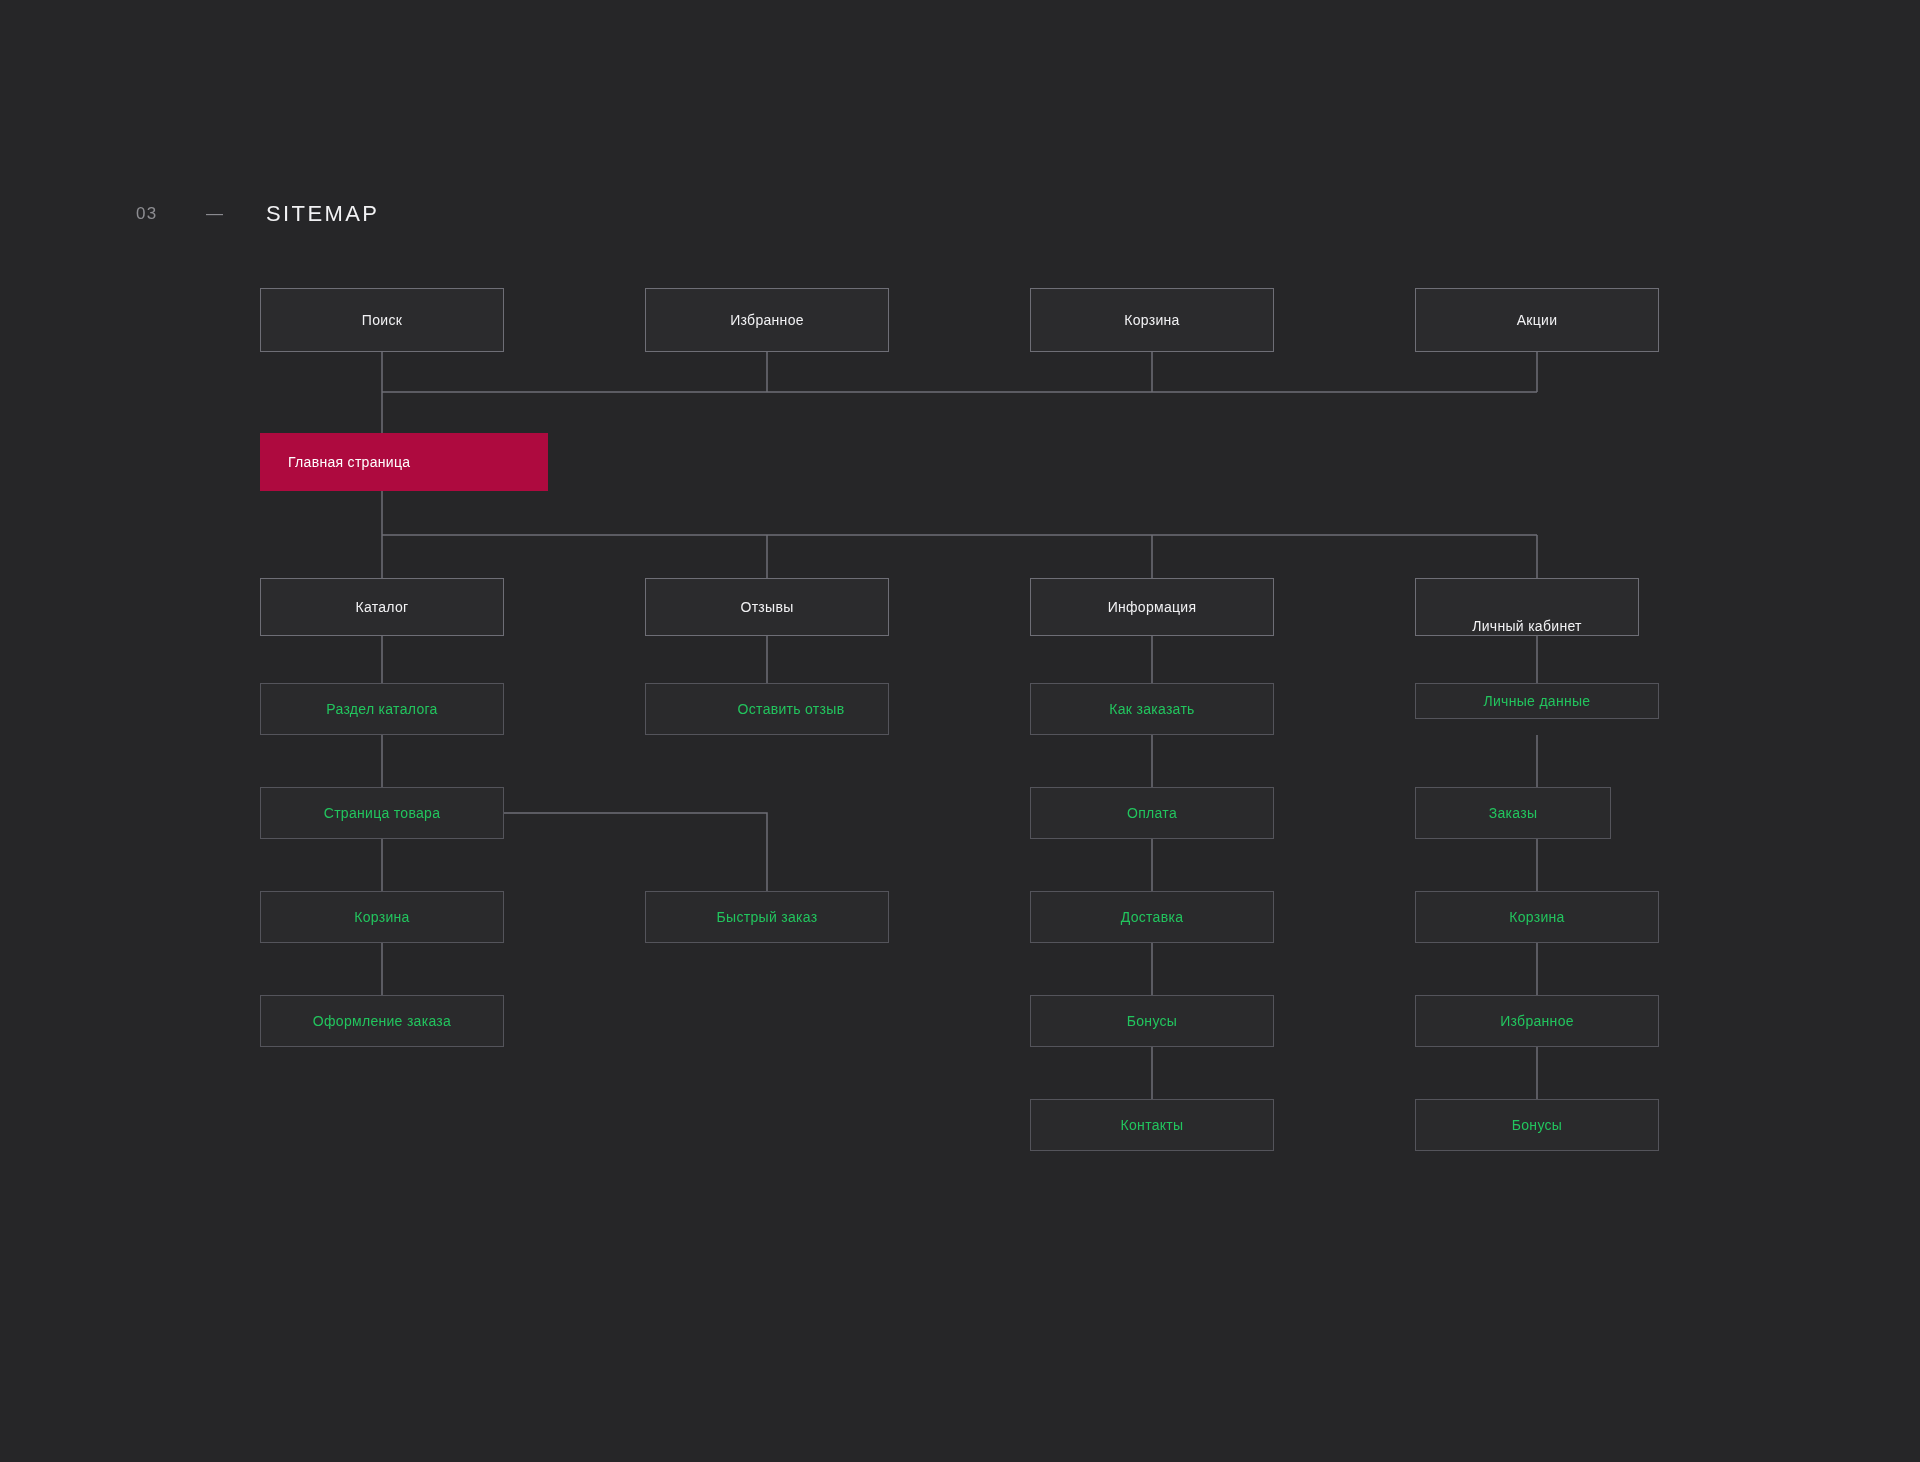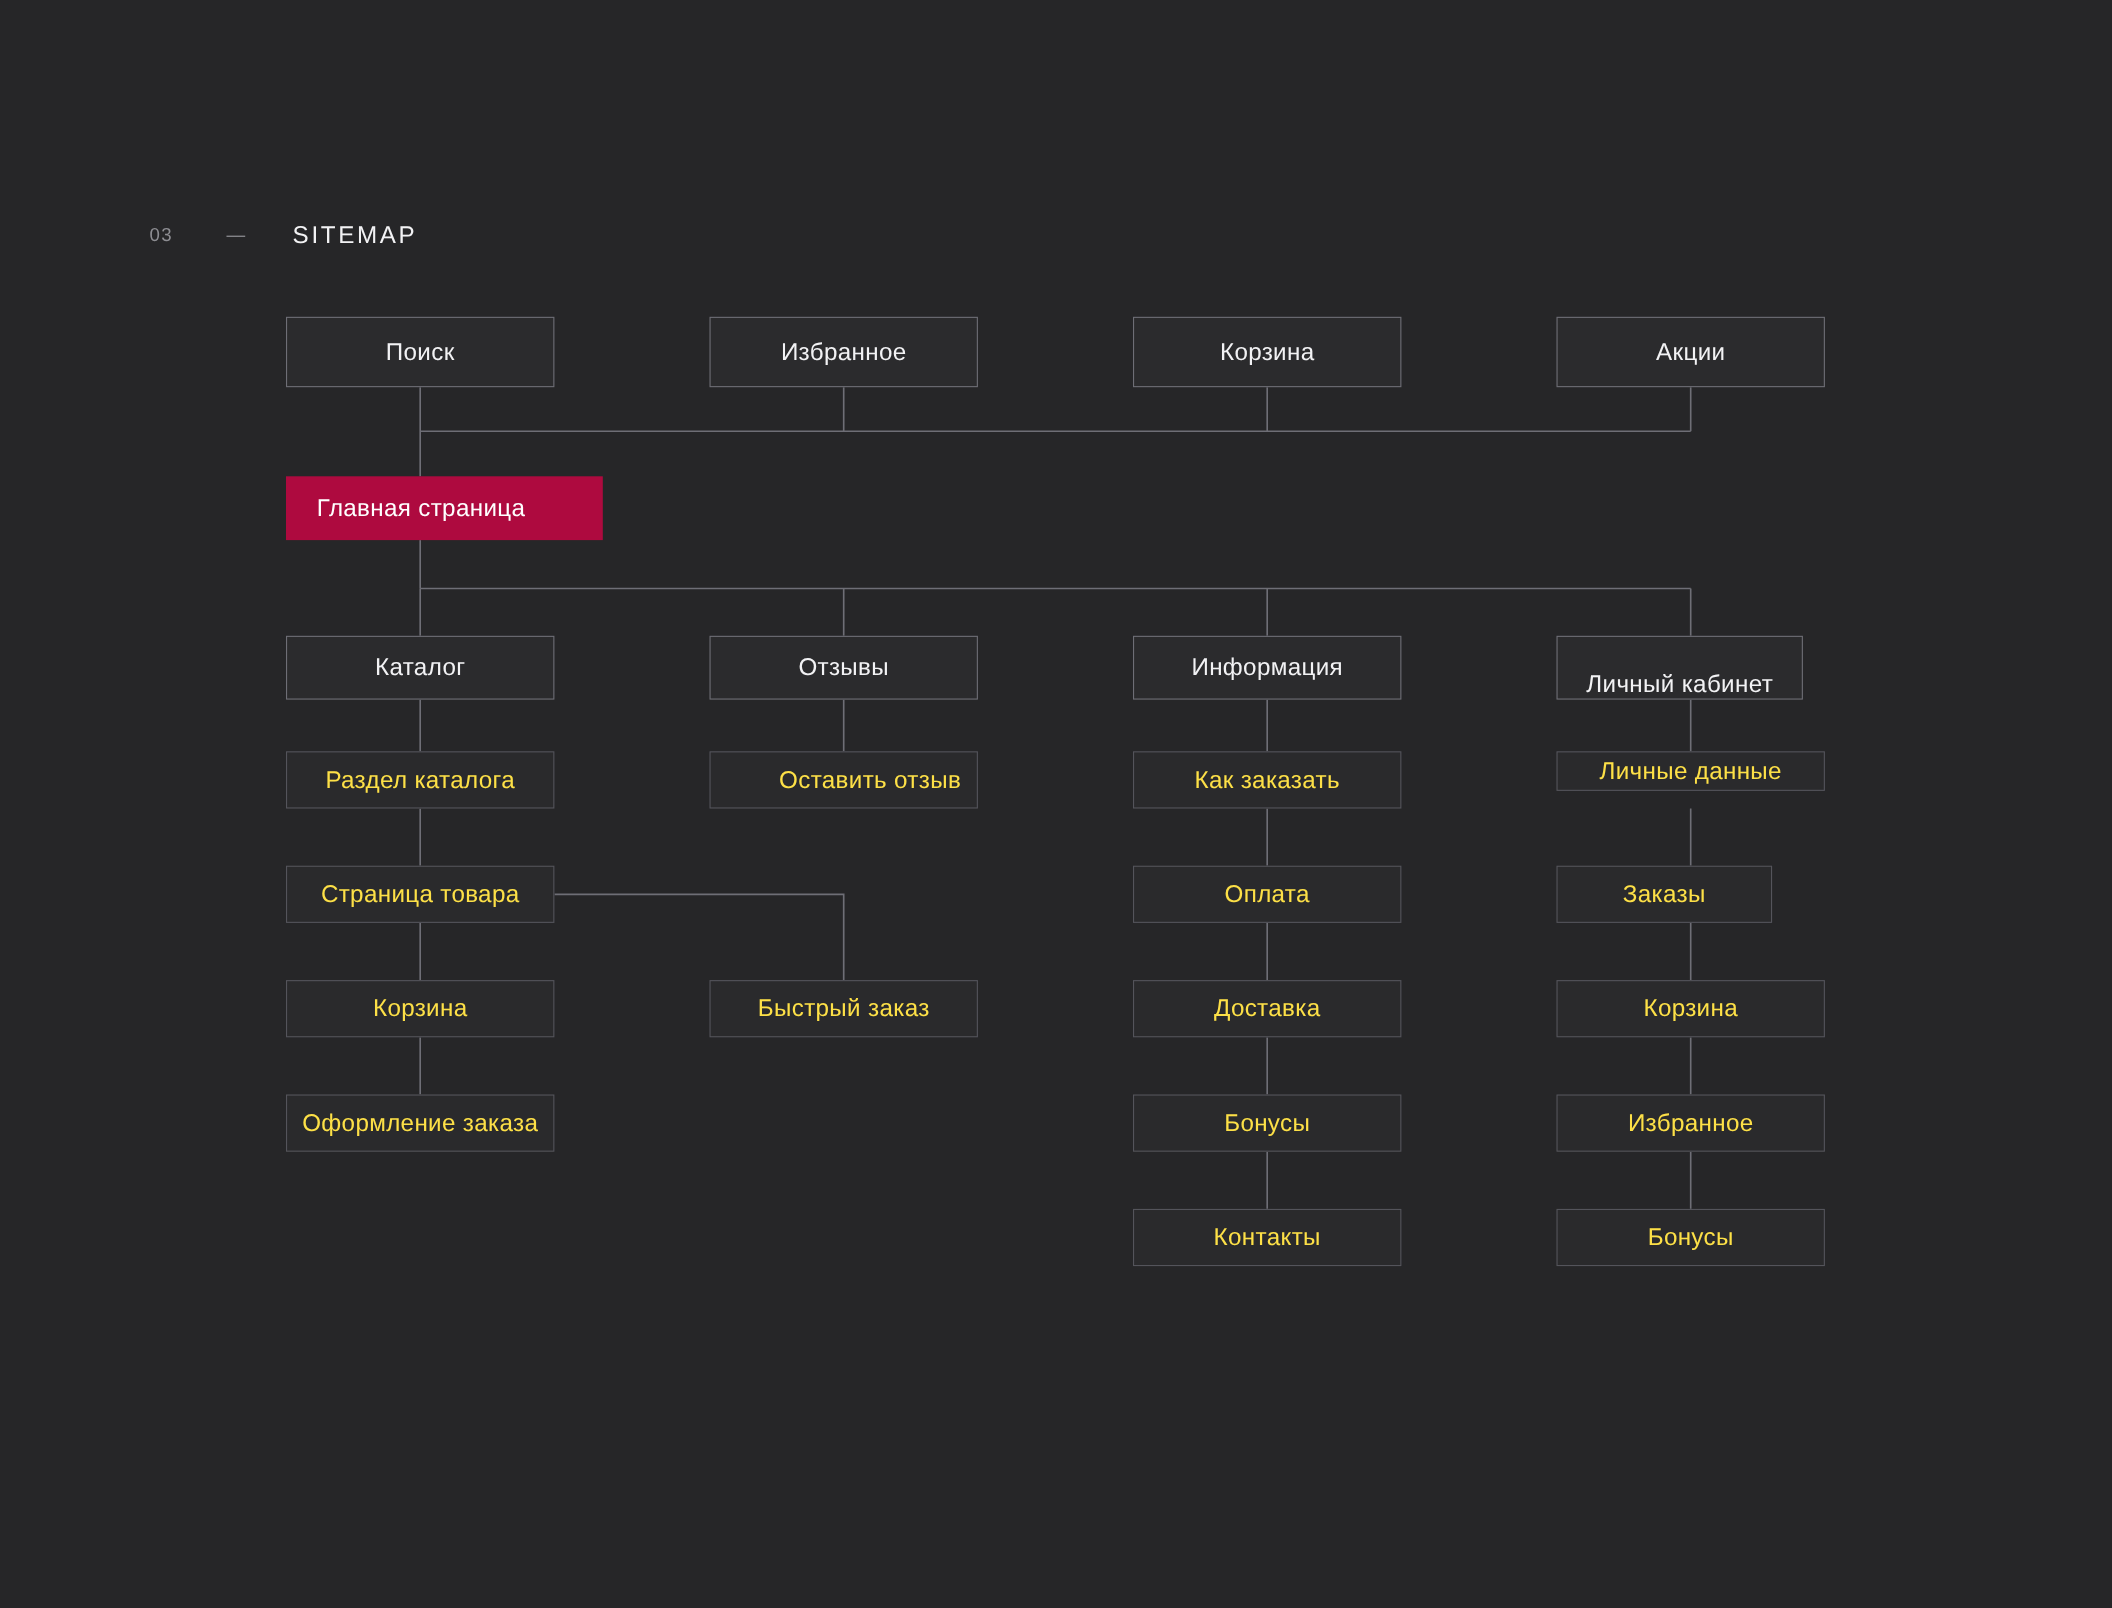--- a/index.html
+++ b/index.html
@@ -61,28 +61,28 @@
   .node {
     position: absolute;
     box-sizing: border-box;
     display: flex;
     align-items: center;
     justify-content: center;
     text-align: center;
     border: 1px solid #6e6e76;
     background: #2b2b2d;
     color: #f2f2f4;
-    font-size: 22px;
+    font-size: 14px;
     letter-spacing: 0.3px;
     line-height: 1.2;
   }
   .node.sub {
     border-color: #54545b;
     background: #2a2a2c;
-    color: #fde047;
+    color: #22c55e;
   }
   .node.accent {
     border: none;
     background: #ae0a3f;
     color: #ffffff;
     justify-content: flex-start;
     padding-left: 28px;
     text-align: left;
   }
 </style>

